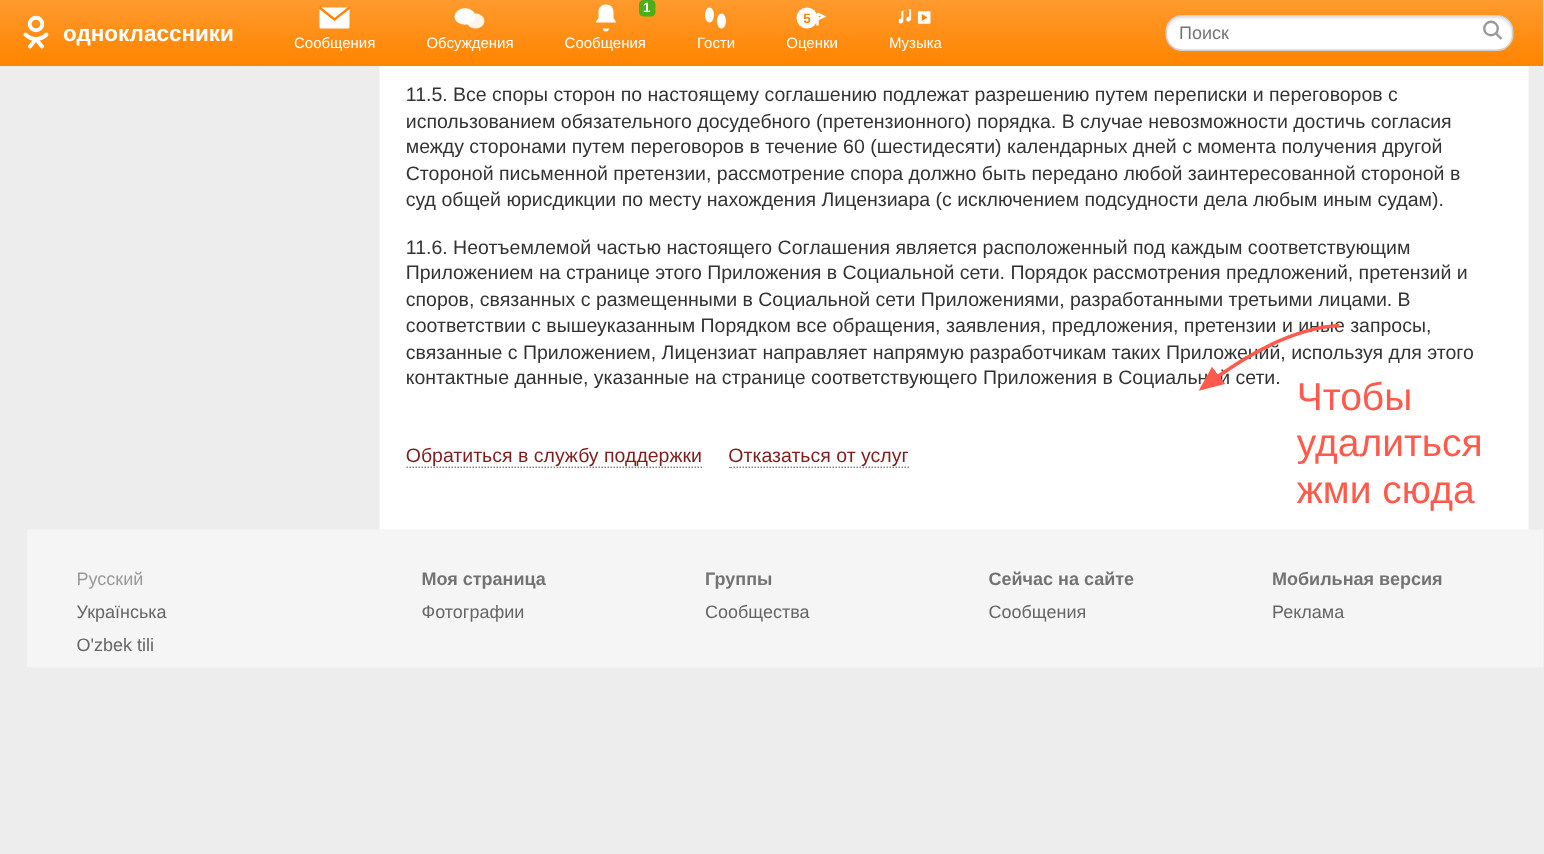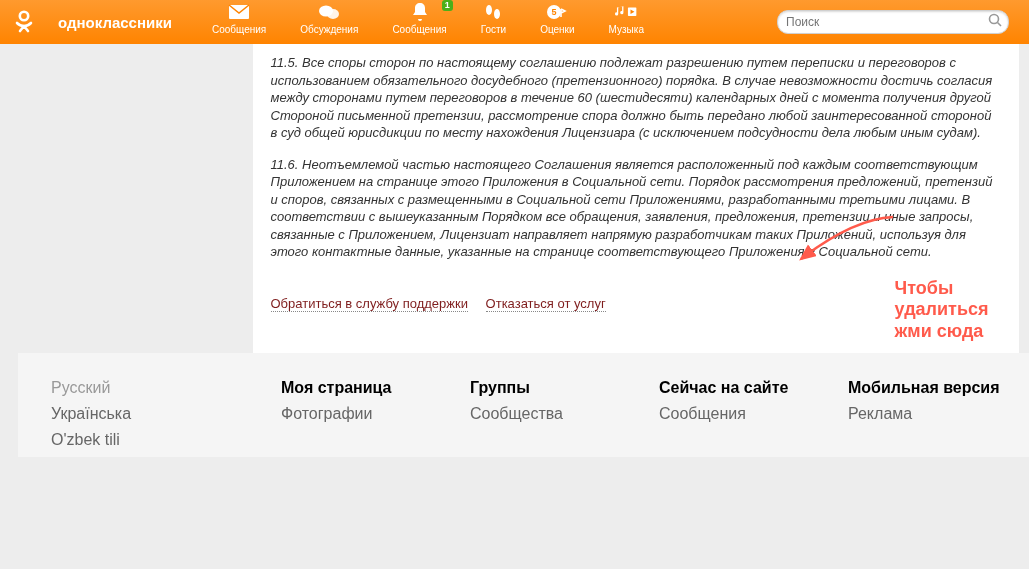--- a/index.html
+++ b/index.html
@@ -17,21 +17,21 @@
     display: flex;
     align-items: center;
     padding: 0 14px;
   }
   .logo {
     display: flex;
     align-items: center;
     color: #fff;
     font-weight: bold;
     font-size: 15px;
-    gap: 24px;
+    gap: 8px;
     margin-right: 40px;
   }
   .logo-mark svg { display:block; }
   .nav {
     display: flex;
     gap: 34px;
     align-items: flex-start;
     height: 44px;
     padding-top: 3px;
   }
@@ -102,69 +102,68 @@
     margin-left: 242px;
     padding: 10px 18px 40px 18px;
     position: relative;
     color: #333;
     font-size: 13px;
     line-height: 1.35;
     box-sizing: border-box;
   }
   .content-card p {
     margin: 0 5px 14px 0;
-    font-style: italic;
   }
   .action-links {
     margin-top: 34px;
     font-size: 13px;
   }
   .action-links a {
     color: #7f1d1d;
     text-decoration: none;
     border-bottom: 1px dotted #888;
     margin-right: 14px;
   }
   .annotation {
     position: absolute;
     right: 30px;
     bottom: 10px;
     color: #ff5a4b;
-    font-size: 18px;
+    font-size: 26px;
     line-height: 1.2;
     text-align: left;
     font-family: "Helvetica Neue", Arial, sans-serif;
-    font-weight: 700;
+    font-weight: 400;
   }
   .arrow {
     position: absolute;
     left: 540px;
     bottom: 84px;
     pointer-events: none;
   }
 
   .footer {
     background: #f5f5f5;
     padding: 26px 0 0 11px;
-    font-size: 16px;
+    font-size: 12px;
     color: #666;
     margin-left: 18px;
   }
   .footer-inner {
     display: flex;
     width: 1008px;
     margin: 0 auto;
     gap: 0;
   }
   .footer-col {
     flex: 1;
   }
   .footer-col .head {
     font-weight: bold;
-    color: #000000;
+    color: #737373;
     margin-bottom: 8px;
   }
   .footer-col .lang-active {
     color: #999;
     margin-bottom: 8px;
   }
   .footer-col .item {
     color: #666;
     margin-bottom: 8px;
     cursor: pointer;

